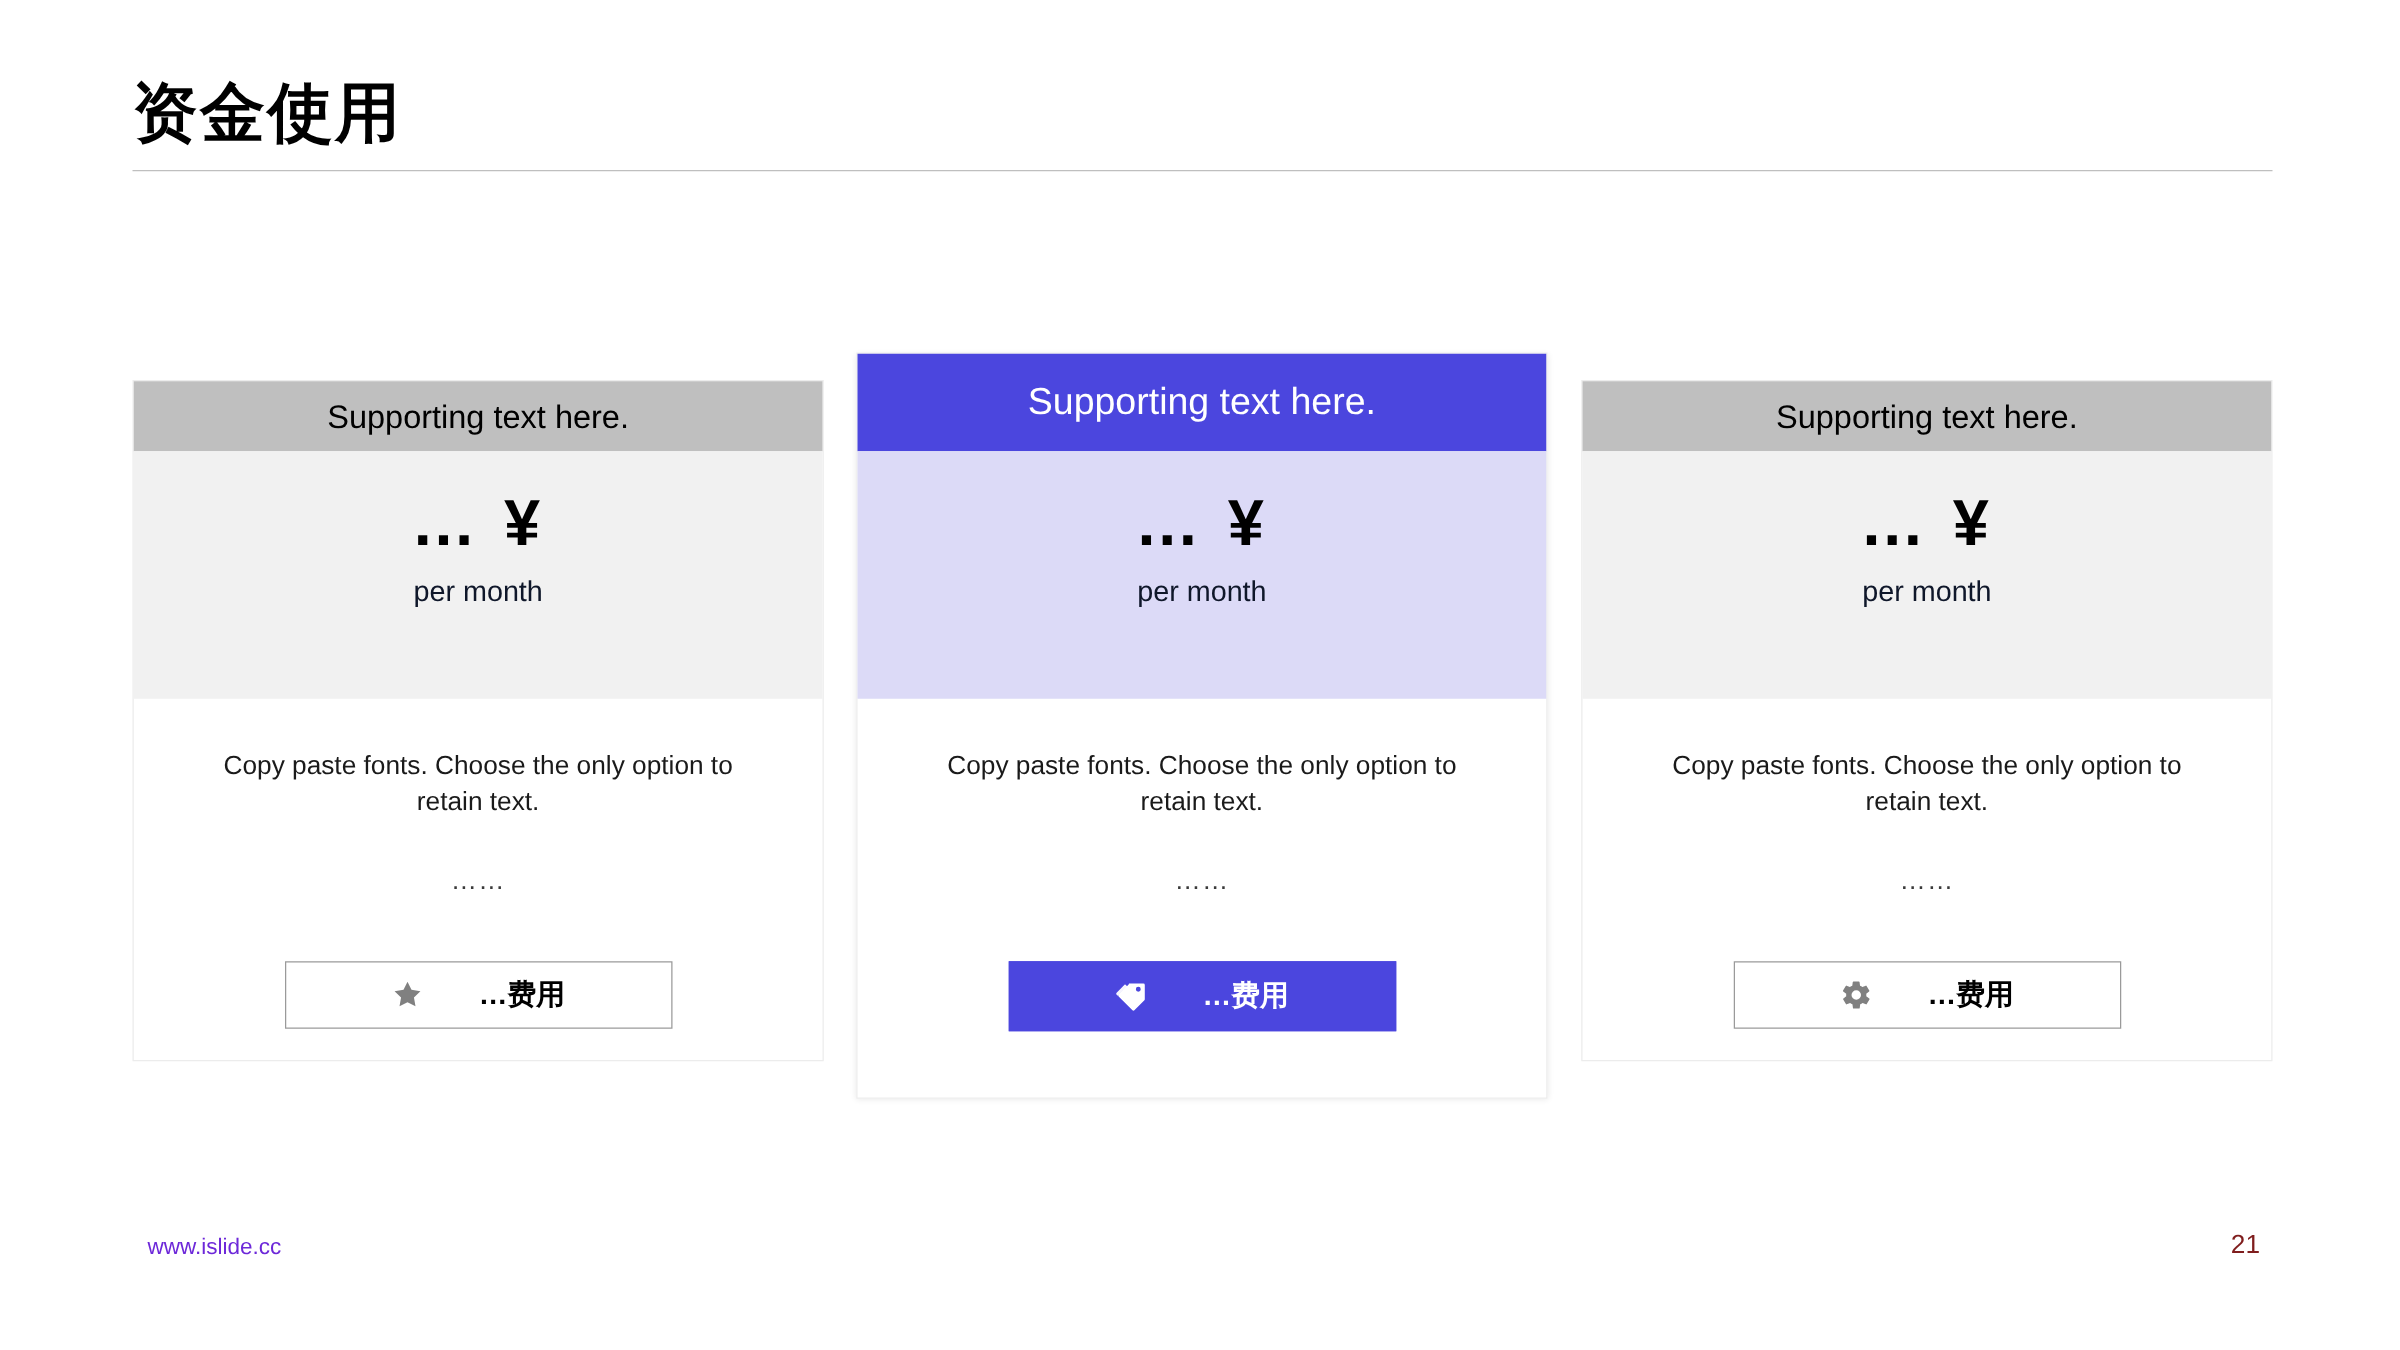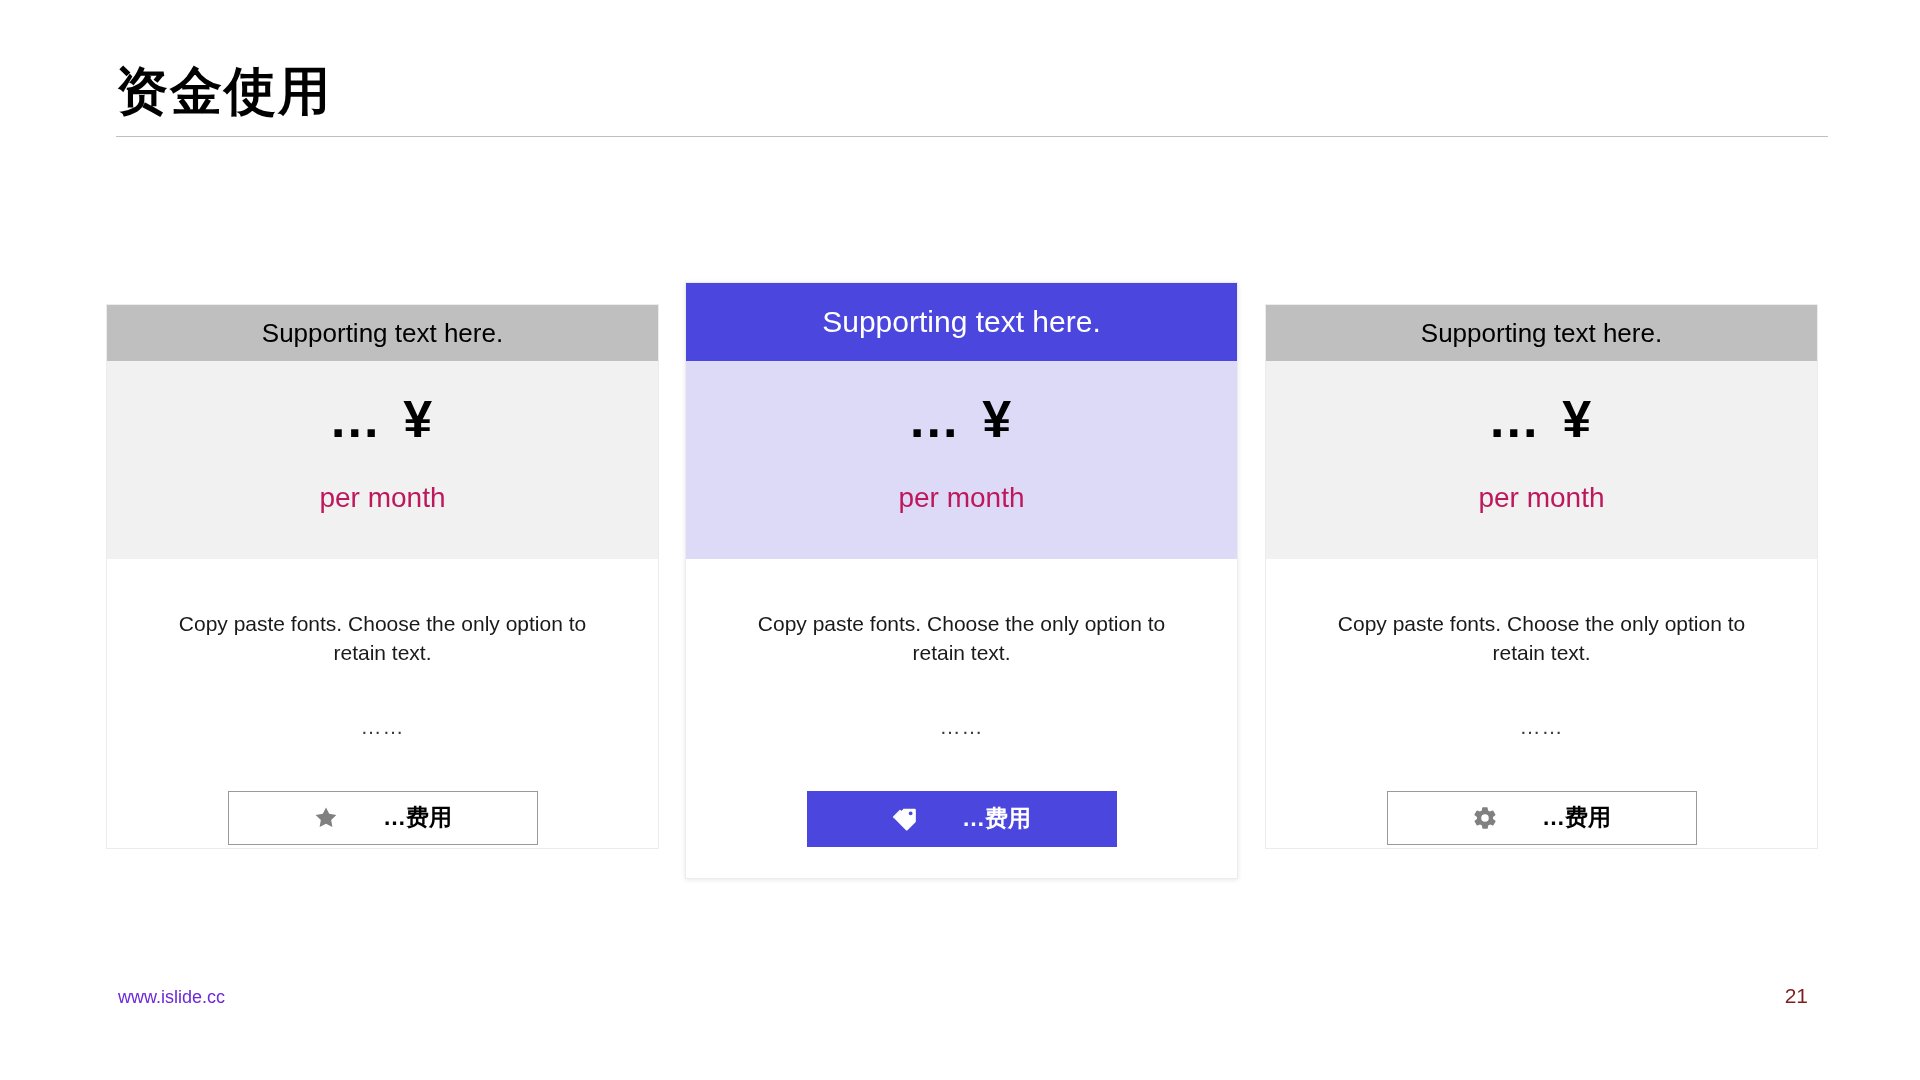--- a/index.html
+++ b/index.html
@@ -11,21 +11,21 @@
     height: 1080px;
     background: #ffffff;
     font-family: "Liberation Sans", sans-serif;
     overflow: hidden;
     position: relative;
   }
 
   
   .slide-title-block {
     position: absolute;
-    left: 116px;
+    left: 106px;
     top: 62px;
     width: 1712px;
   }
   .slide-title {
     font-size: 52px;
     font-weight: bold;
     color: #000000;
     letter-spacing: 2px;
     line-height: 1.15;
     margin: 0;
@@ -105,39 +105,39 @@
   }
   .price-amount {
     font-size: 52px;
     font-weight: bold;
     color: #000000;
     line-height: 1.1;
     letter-spacing: 4px;
     white-space: nowrap;
   }
   .price-period {
-    margin-top: 34px;
-    font-size: 28px;
-    color: #be185d;
+    margin-top: 12px;
+    font-size: 23px;
+    color: #0f172a;
   }
 
   
   .card-body {
     padding: 40px 48px 0 48px;
     display: flex;
     flex-direction: column;
     align-items: center;
     box-sizing: border-box;
   }
   .card-desc {
     font-size: 21px;
     line-height: 1.38;
     color: #1a1a1a;
     text-align: center;
-    margin: 11px;
+    margin: 0;
   }
   .card-dots {
     margin-top: 36px;
     font-size: 21px;
     color: #3a3a3a;
     letter-spacing: 1px;
   }
 
   
   .cta-wrap {

